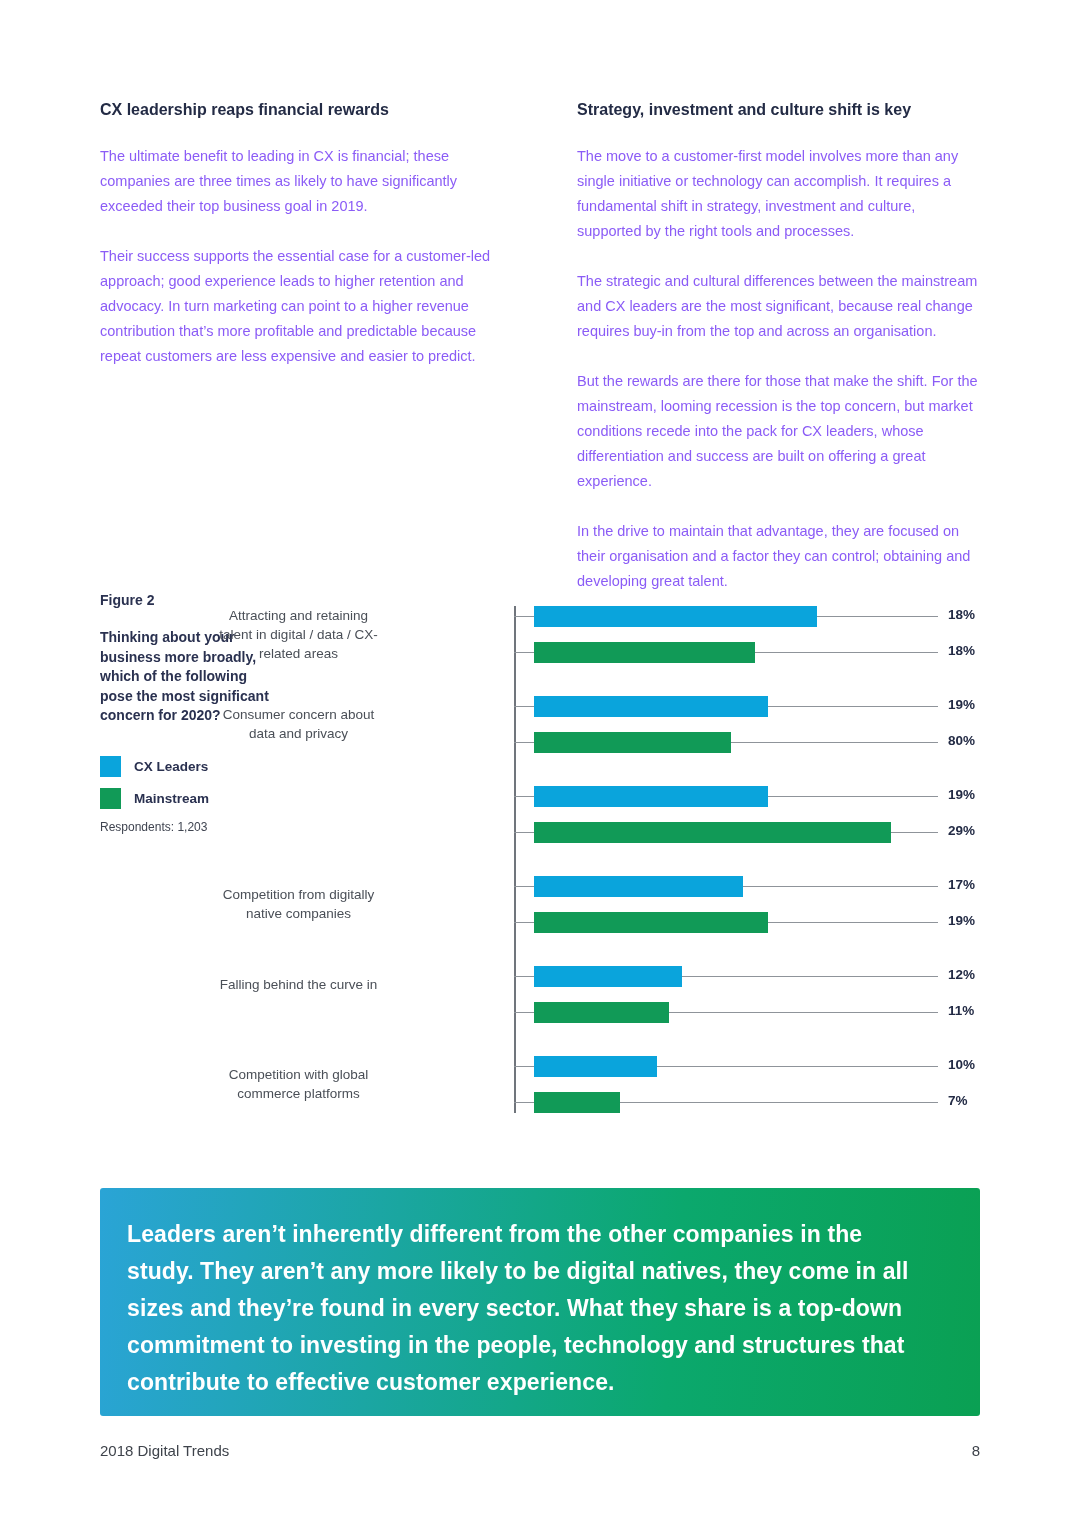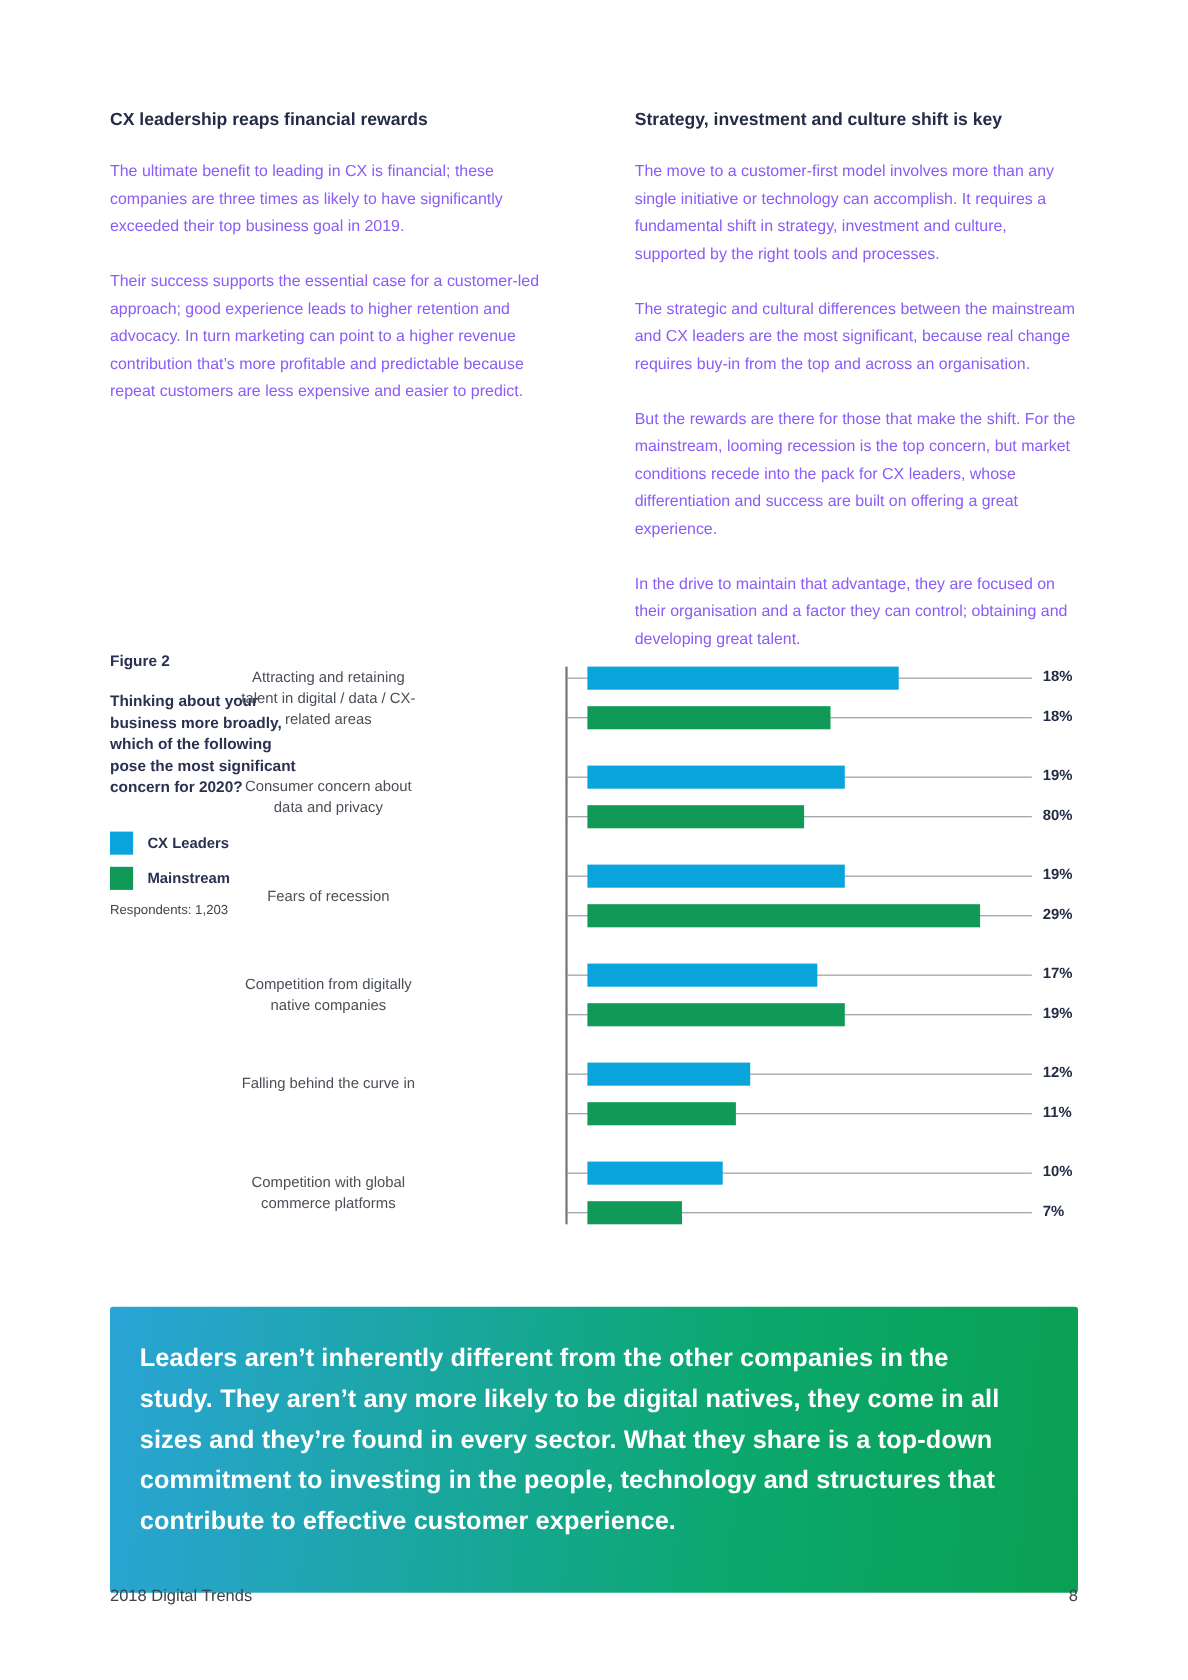--- a/index.html
+++ b/index.html
@@ -45,21 +45,21 @@
     position:absolute; font-size:13.5px; font-weight:bold; color:#232b45;
     white-space:nowrap;
   }
   .chart-cat-label {
     position:absolute; left:0; width:397px; text-align:center;
     font-size:13.5px; line-height:19px; color:#4a4f57;
   }
 
   
   .quote {
-    position:absolute; left:100px; top:1188px; width:880px; height:260px;
+    position:absolute; left:100px; top:1188px; width:880px; height:228px;
     background:linear-gradient(95deg, #2aa4d6 0%, #0ba86d 65%, #0aa053 100%);
     border-radius:3px; box-sizing:border-box;
     padding:28px 62px 0 27px;
   }
   .quote-text {
     color:#ffffff; font-size:23px; font-weight:bold; line-height:37px;
     letter-spacing:0.1px;
   }
 
   
@@ -119,23 +119,20 @@
       <div class="chart-cat-label" style="top: 115px;">
         <div>Consumer concern about</div>
         <div>data and privacy</div>
       </div>
       <div class="chart-gridline" style="left: 414px; top: 116px; width: 424px;"></div>
       <div class="chart-bar" style="left: 434px; top: 105.5px; width: 234px; background: rgb(10, 164, 220);"></div>
       <div class="chart-pct" style="left: 848px; top: 107px;">19%</div>
       <div class="chart-gridline" style="left: 414px; top: 152px; width: 424px;"></div>
       <div class="chart-bar" style="left: 434px; top: 141.5px; width: 197px; background: rgb(17, 154, 87);"></div>
       <div class="chart-pct" style="left: 848px; top: 143px;">80%</div>
-      <div class="chart-cat-label" style="top: 214.5px;">
-        <div>Fears of recession</div>
-      </div>
       <div class="chart-gridline" style="left: 414px; top: 206px; width: 424px;"></div>
       <div class="chart-bar" style="left: 434px; top: 195.5px; width: 234px; background: rgb(10, 164, 220);"></div>
       <div class="chart-pct" style="left: 848px; top: 197px;">19%</div>
       <div class="chart-gridline" style="left: 414px; top: 242px; width: 424px;"></div>
       <div class="chart-bar" style="left: 434px; top: 231.5px; width: 357px; background: rgb(17, 154, 87);"></div>
       <div class="chart-pct" style="left: 848px; top: 233px;">29%</div>
       <div class="chart-cat-label" style="top: 295px;">
         <div>Competition from digitally</div>
         <div>native companies</div>
       </div>

